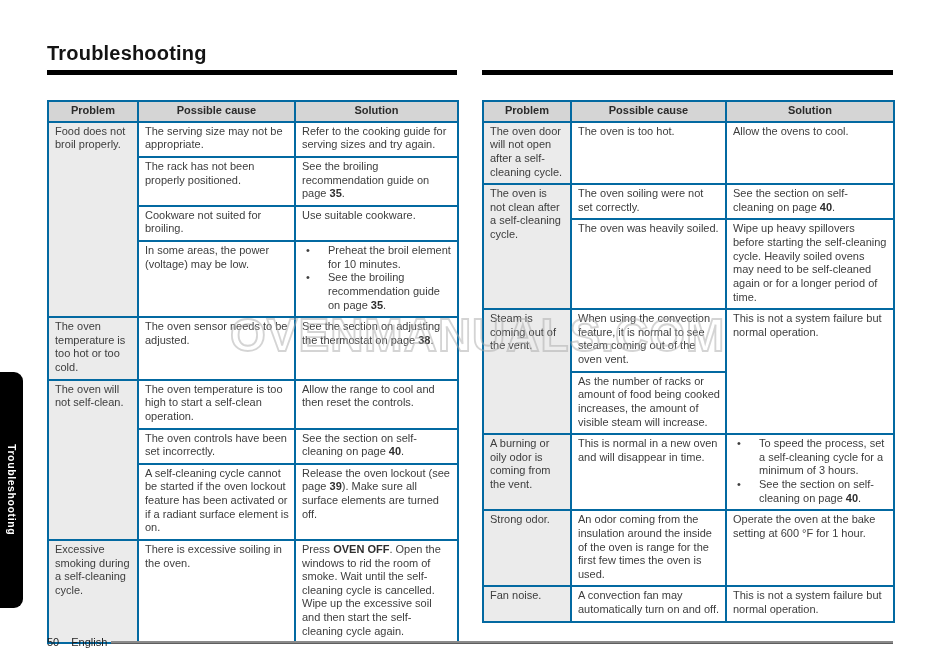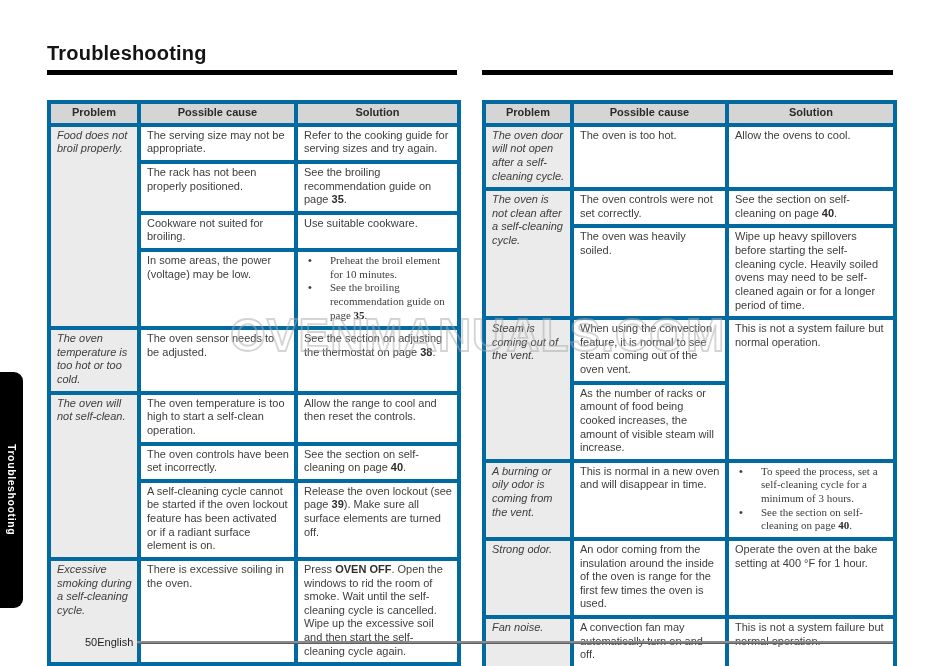--- a/index.html
+++ b/index.html
@@ -19,34 +19,34 @@
 
   .tbl-wrap { position:absolute; top:100px; }
   .tbl-wrap-left { left:47px; width:410px; }
   .tbl-wrap-right { left:482px; width:411px; }
 
   table.trouble {
     border-collapse:collapse; width:100%; table-layout:fixed;
     font-size:11px; line-height:1.24; color:#3d3d3d;
   }
   table.trouble th, table.trouble td {
-    border:4px solid #0369a1; vertical-align:top; text-align:left;
+    border:2px solid #0369a1; vertical-align:top; text-align:left;
     padding:2px 5px 4px 6px;
     word-wrap:break-word;
   }
   table.trouble th {
     background:#d5d5d5; text-align:center; font-weight:bold;
     color:#2b2b2b; padding:2px 2px 3px;
   }
-  table.trouble td.problem { background:#ebebeb;font-style:italic; }
+  table.trouble td.problem { background:#ebebeb; }
   table.trouble b { font-weight:bold; color:#2e2e2e; }
 
   .bullet-item { display:flex; align-items:flex-start; }
   .bullet-dot { flex:0 0 26px; padding-left:4px; }
-  .bullet-text { flex:1;font-family:Liberation Serif, serif; }
+  .bullet-text { flex:1; }
 
   .side-tab {
     position:absolute; left:0; top:372px; width:23px; height:236px;
     background:#000000; border-radius:0 9px 9px 0;
     display:flex; align-items:center; justify-content:center;
   }
   .side-tab span {
     writing-mode:vertical-rl; color:#ffffff; font-size:10.5px;
     letter-spacing:0.6px; font-weight:bold;
   }
@@ -56,21 +56,21 @@
     font-size:46px; font-weight:bold; letter-spacing:1px;
     color:rgba(255,255,255,0.05);
     -webkit-text-stroke:1.8px rgba(170,170,170,0.5);
     pointer-events:none; white-space:nowrap;
   }
 
   .footer {
     position:absolute; left:47px; top:634px; width:846px; height:16px;
     display:flex; align-items:center; font-size:11px; color:#1d1d1d;
   }
-  .footer .pg { margin-right:0;padding-left:38px; }
+  .footer .pg { margin-right:12px; }
   .footer .lang { margin-right:4px; }
   .footer-line { flex:1; height:3px; background:#8a8a8a; border-bottom:1px solid #5e5e5e; }
 </style>
 </head>
 <body>
 
 <div class="page">
 
   <h1 class="page-title">Troubleshooting</h1>
   <div class="rule rule-left"></div>
@@ -159,21 +159,21 @@
         </tr>
       </thead>
       <tbody>
           <tr>
             <td class="problem" rowspan="1">The oven door will not open after a self-cleaning cycle.</td>
             <td>The oven is too hot.</td>
             <td>Allow the ovens to cool.</td>
           </tr>
           <tr>
             <td class="problem" rowspan="2">The oven is not clean after a self-cleaning cycle.</td>
-            <td>The oven controls were not set correctly.</td>
+            <td>The oven soiling were not set correctly.</td>
             <td>See the section on self-cleaning on page <b>40</b>.</td>
           </tr>
           <tr>
             <td>The oven was heavily soiled.</td>
             <td>Wipe up heavy spillovers before starting the self-cleaning cycle. Heavily soiled ovens may need to be self-cleaned again or for a longer period of time.</td>
           </tr>
           <tr>
             <td class="problem" rowspan="2">Steam is coming out of the vent.</td>
             <td>When using the convection feature, it is normal to see steam coming out of the oven vent.</td>
             <td rowspan="2">This is not a system failure but normal operation.</td>
@@ -191,21 +191,21 @@
               </div>
               <div class="bullet-item">
                 <span class="bullet-dot">•</span>
                 <span class="bullet-text">See the section on self-cleaning on page <b>40</b>.</span>
               </div>
             </td>
           </tr>
           <tr>
             <td class="problem" rowspan="1">Strong odor.</td>
             <td>An odor coming from the insulation around the inside of the oven is range for the first few times the oven is used.</td>
-            <td>Operate the oven at the bake setting at 400 °F for 1 hour.</td>
+            <td>Operate the oven at the bake setting at 600 °F for 1 hour.</td>
           </tr>
           <tr>
             <td class="problem" rowspan="1">Fan noise.</td>
             <td>A convection fan may automatically turn on and off.</td>
             <td>This is not a system failure but normal operation.</td>
           </tr>
         </tbody>
     </table>
   </div>
 

